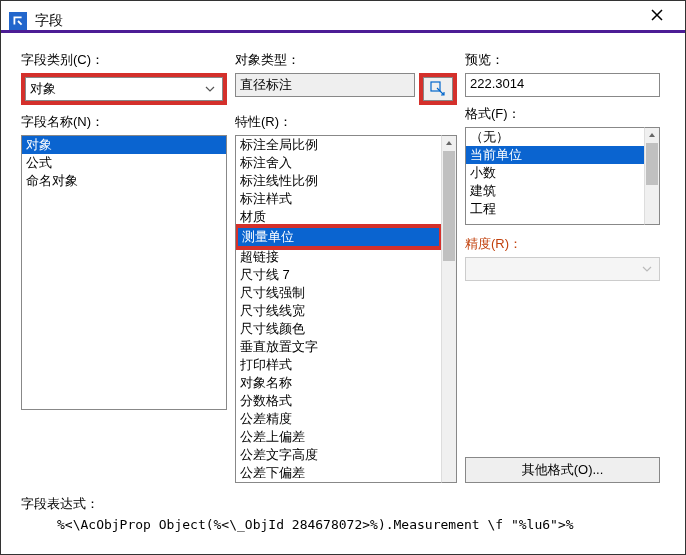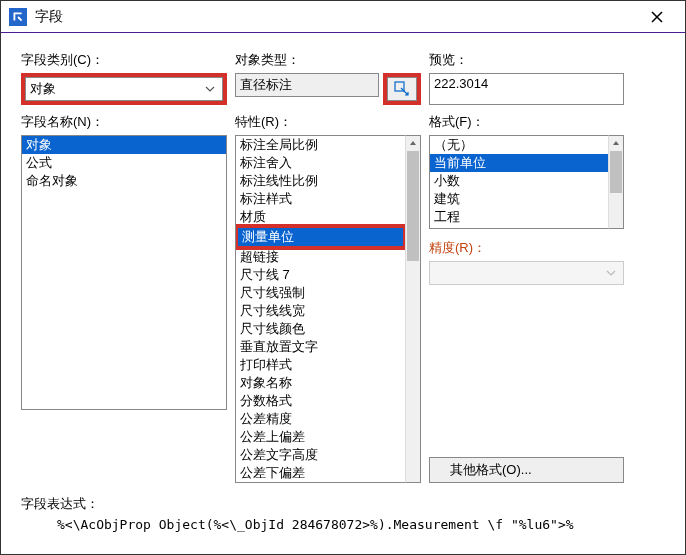--- a/index.html
+++ b/index.html
@@ -1,40 +1,40 @@
 <!DOCTYPE html>
 <html><head>
   <meta charset="utf-8">
   <style>
     * { box-sizing: border-box; margin: 0; padding: 0; }
     body { font-family: "Microsoft YaHei", "SimSun", sans-serif; font-size: 13px; background: #f0f0f0; }
     .window { width: 686px; height: 555px; background: #fff; border: 1px solid #333; position: relative; }
-    .titlebar { height: 32px; background: #fff; border-bottom: 1px solid #4c1d95; display: flex; align-items: center; padding: 0 8px; }
+    .titlebar { height: 32px; background: #fff; border-bottom: 3px solid #4c1d95; display: flex; align-items: flex-end; padding: 0 8px; }
     .titlebar-icon { width: 18px; height: 18px; background: #2266cc; margin-right: 8px; display: flex; align-items: center; justify-content: center; }
     .titlebar-icon svg { width: 12px; height: 12px; }
     .titlebar-title { flex: 1; font-size: 14px; }
     .close-btn { width: 40px; height: 30px; display: flex; align-items: center; justify-content: center; cursor: pointer; }
     .close-btn svg { width: 12px; height: 12px; }
     .content { padding: 18px 20px 12px 20px; display: flex; gap: 8px; }
     .col { display: flex; flex-direction: column; }
     .col1 { width: 206px; }
-    .col2 { width: 186px; }
+    .col2 { width: 222px; }
     .col3 { width: 195px; }
     .label { margin-bottom: 4px; }
     .dropdown { height: 24px; border: 1px solid #888; background: #fff; display: flex; align-items: center; padding: 0 4px; width: 100%; position: relative; cursor: pointer; }
     .dropdown-arrow { position: absolute; right: 4px; width: 16px; height: 16px; display: flex; align-items: center; justify-content: center; }
     .listbox { border: 1px solid #888; background: #fff; overflow-y: auto; width: 100%; }
     .listbox-item { padding: 1px 4px; cursor: pointer; font-size: 13px; line-height: 16px; white-space: nowrap; }
     .listbox-item.selected { background: #0a64d0; color: #fff; }
     .highlight-red { border: 4px solid #d4302b; }
     .field-row { display: flex; gap: 4px; margin-bottom: 8px; }
     .obj-type-display { height: 24px; border: 1px solid #888; background: #efefef; flex: 1; display: flex; align-items: center; padding: 8px 4px; text-align: right; }
     .pick-btn { width: 30px; height: 24px; border: 1px solid #888; background: #efefef; display: flex; align-items: center; justify-content: center; cursor: pointer; }
-    .preview-box { height: 32px; border: 1px solid #888; background: #fff; padding: 2px 4px; margin-bottom: 8px; }
-    .btn { height: 26px; border: 1px solid #888; background: #efefef; padding: 6px 20px; cursor: pointer; display: flex; align-items: center; justify-content: flex-start; font-size: 13px; }
+    .preview-box { height: 24px; border: 1px solid #888; background: #fff; padding: 2px 4px; margin-bottom: 8px; }
+    .btn { height: 26px; border: 1px solid #888; background: #efefef; padding: 6px 20px; cursor: pointer; display: flex; align-items: center; justify-content: center; font-size: 13px; }
     .precision-dropdown { height: 24px; border: 1px solid #ccc; background: #f5f5f5; color: #aaa; display: flex; align-items: center; padding: 0 4px; width: 100%; position: relative; cursor: default; }
     .expression-section { padding: 0 20px; }
     .expression-text { font-family: "Consolas", monospace; font-size: 13px; margin-top: 4px; word-break: break-all; margin-left: 36px; }
     .scrollbar-track { width: 16px; background: #f0f0f0; border-left: 1px solid #ddd; }
     .list-wrap { display: flex; flex: 1; }
     .list-inner { flex: 1; overflow: hidden; }
     .sb-thumb { background: #c0c0c0; margin: 1px; }
   </style>
 </head>
 <body>

